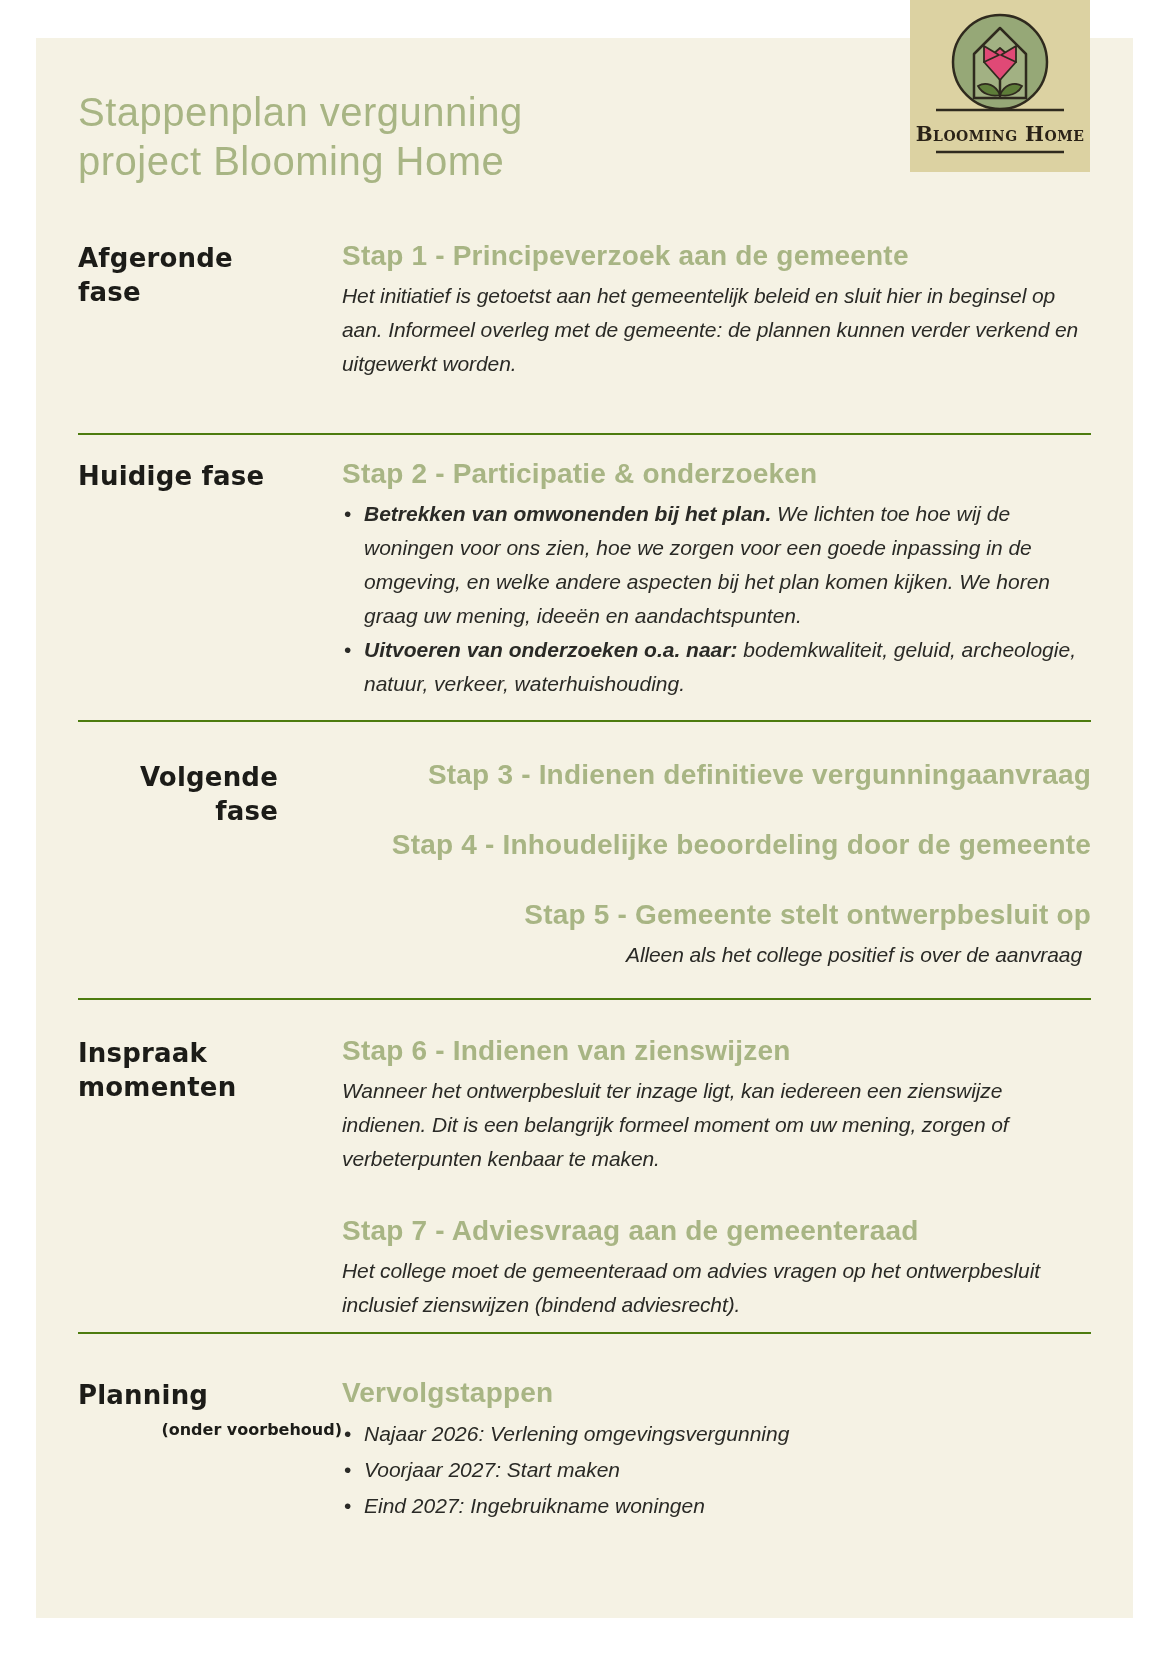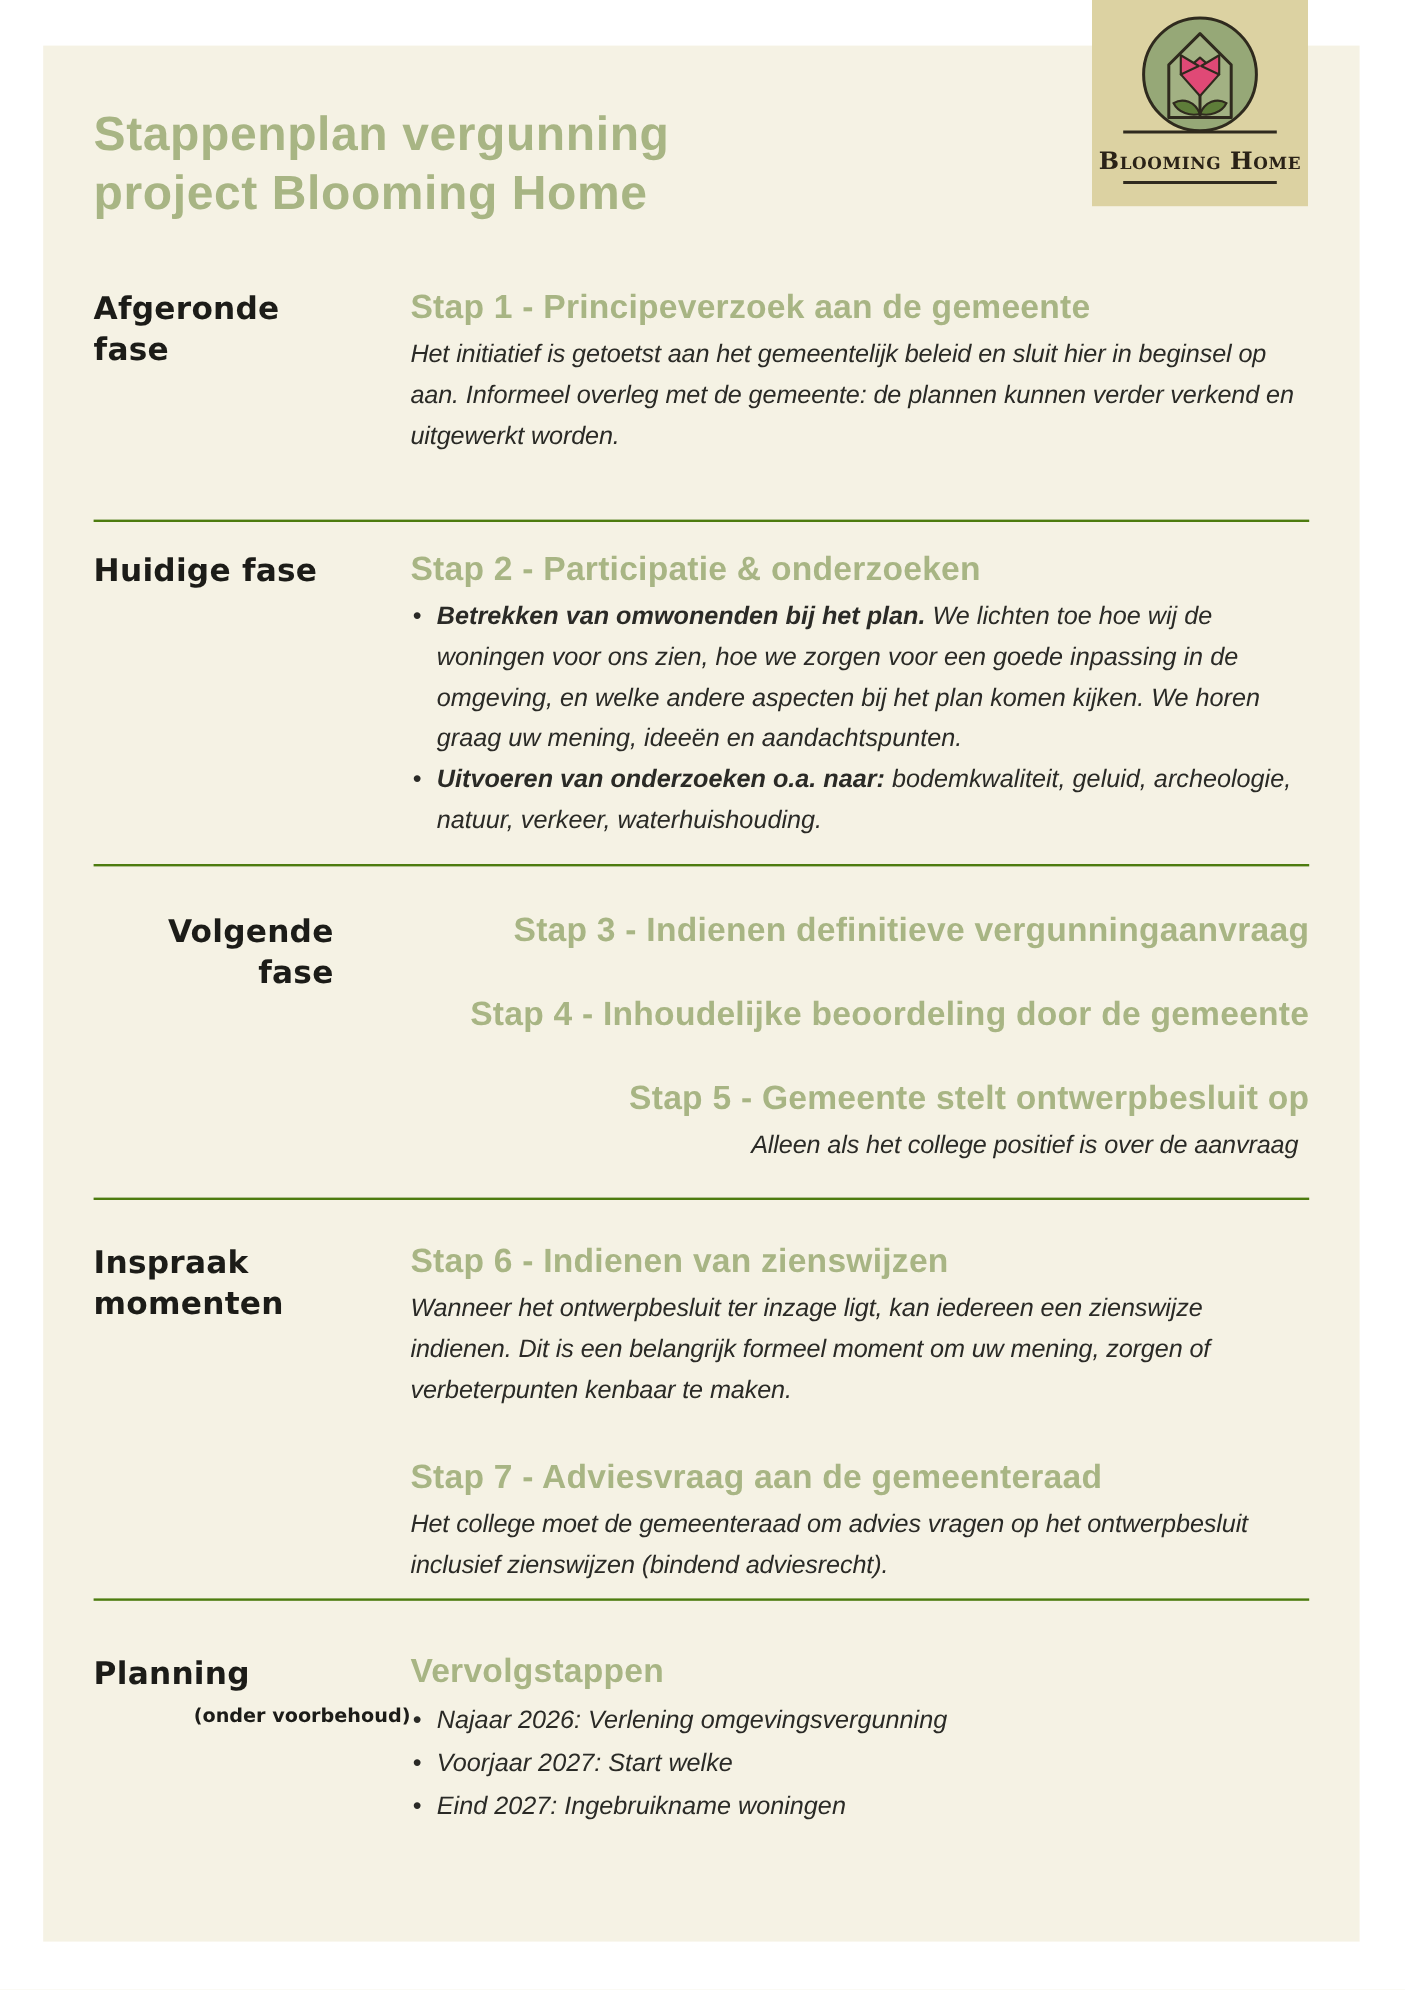--- a/index.html
+++ b/index.html
@@ -6,21 +6,21 @@
   body{
     width:1171px;height:1658px;background:#ffffff;position:relative;
     font-family:"Liberation Sans", sans-serif;overflow:hidden;
   }
   .page{
     position:absolute;left:36px;top:38px;width:1097px;height:1580px;
     background:#f5f2e4;box-sizing:border-box;padding:0 42px;
   }
   .title{
     margin:0;padding-top:50px;
-    font-size:40px;font-weight:bold;line-height:49px;
+    font-size:40px;font-weight:normal;line-height:49px;
     color:#a8b584;letter-spacing:0.5px;
   }
   .title span{display:block;}
   .row{
     display:grid;grid-template-columns:264px 1fr;
     border-bottom:2px solid #4d7c0f;
   }
   .row-1{margin-top:3px;padding:52px 0 52px;}
   .row-2{padding:24px 0 19px;}
   .row-3{padding:38px 0 26px;text-align:right;}
@@ -134,21 +134,21 @@
   <section class="row row-5">
     <div>
       <div class="fase-label">Planning</div>
       <div class="fase-sublabel">(onder voorbehoud)</div>
     </div>
     <div>
       <div class="step">
         <h2 class="step-heading">Vervolgstappen</h2>
         <ul class="bullets plain">
           <li>Najaar 2026: Verlening omgevingsvergunning</li>
-          <li>Voorjaar 2027: Start welke</li>
+          <li>Voorjaar 2027: Start maken</li>
           <li>Eind 2027: Ingebruikname woningen</li>
         </ul>
       </div>
     </div>
   </section>
 
 </div>
 
 <div class="logo-box">
   <svg width="180" height="172" viewBox="0 0 180 172" xmlns="http://www.w3.org/2000/svg">

